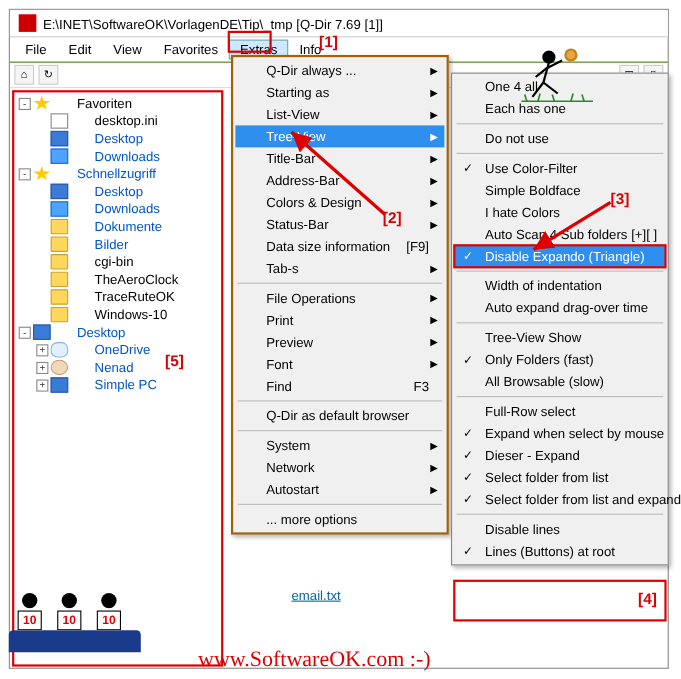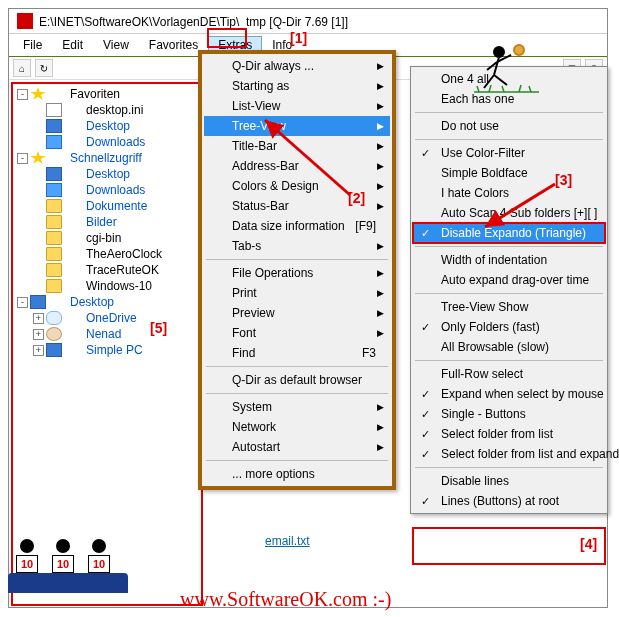--- a/index.html
+++ b/index.html
@@ -112,23 +112,23 @@
   .tree-label.blue { color: #0055cc; font-weight: normal; }
   .dropdown-menu {
     position: absolute;
     background: #f0f0f0;
     border: 1px solid #888;
     box-shadow: 2px 2px 4px rgba(0,0,0,0.3);
     font-size: 12px;
     padding: 2px;
   }
   .menu1 {
-    left: 198px; top: 50px;
+    left: 210px; top: 50px;
     width: 198px;
-    border: 4px solid #a16207;
+    border: 2px solid #a16207;
   }
   .menu2 {
     left: 410px; top: 66px;
     width: 198px;
   }
   .dropdown-menu .dd-item {
     padding: 3px 22px 3px 28px;
     position: relative;
     cursor: pointer;
     white-space: nowrap;
@@ -374,21 +374,21 @@
     <div class="dd-sep"></div>
     <div class="dd-item"><span>Width of indentation</span></div>
     <div class="dd-item"><span>Auto expand drag-over time</span></div>
     <div class="dd-sep"></div>
     <div class="dd-item"><span>Tree-View Show</span></div>
     <div class="dd-item"><span class="check">✓</span><span>Only Folders (fast)</span></div>
     <div class="dd-item"><span>All Browsable (slow)</span></div>
     <div class="dd-sep"></div>
     <div class="dd-item"><span>Full-Row select</span></div>
     <div class="dd-item"><span class="check">✓</span><span>Expand when select by mouse</span></div>
-    <div class="dd-item"><span class="check">✓</span><span>Single - Buttons</span></div>
+    <div class="dd-item"><span class="check">✓</span><span>Dieser - Expand</span></div>
     <div class="dd-item"><span class="check">✓</span><span>Select folder from list</span></div>
     <div class="dd-item"><span class="check">✓</span><span>Select folder from list and expand</span></div>
     <div class="dd-sep"></div>
     <div class="dd-item"><span>Disable lines</span></div>
     <div class="dd-item"><span class="check">✓</span><span>Lines (Buttons) at root</span></div>
   </div>
 
 <div class="extras-box"></div>
 <div class="box-group-4"></div>
 

